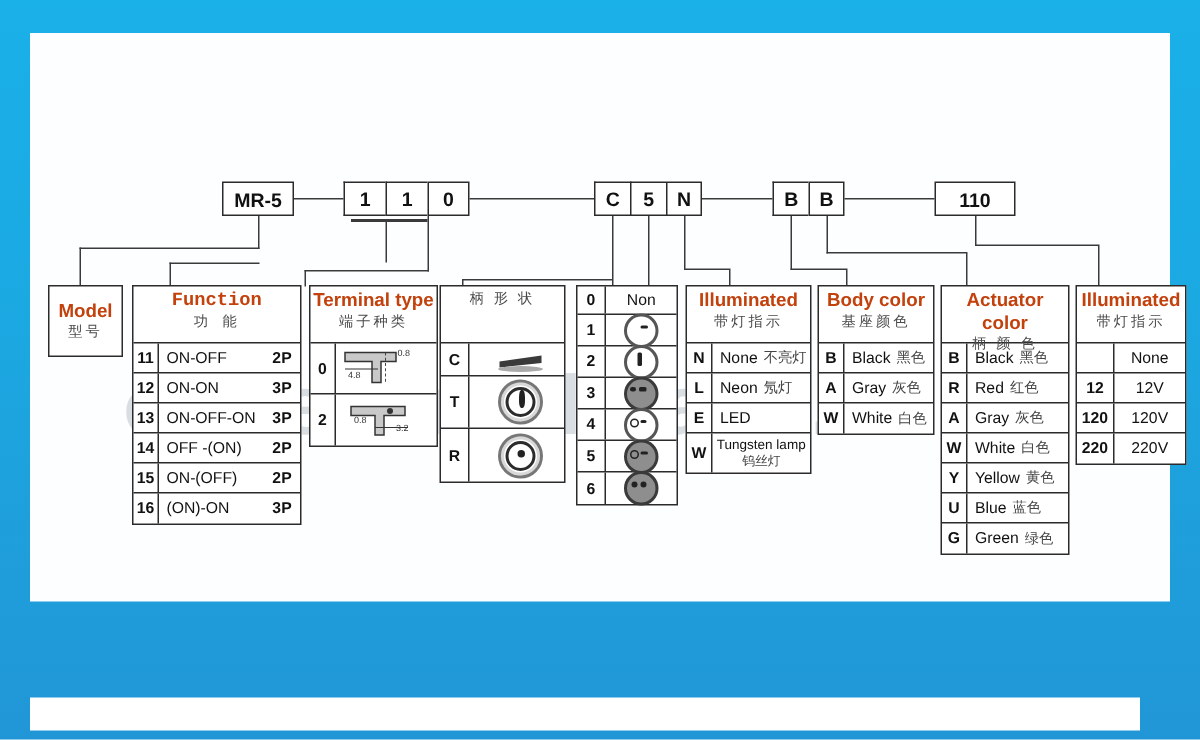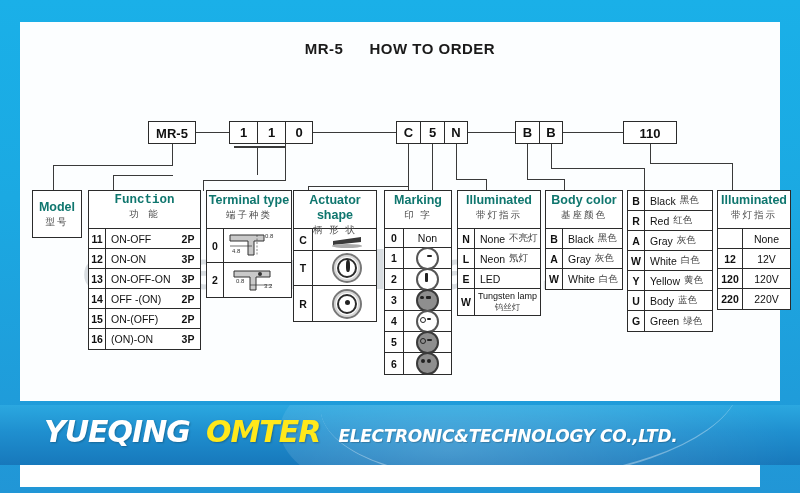--- a/index.html
+++ b/index.html
@@ -59,21 +59,21 @@
     position:absolute;
     border:1.4px solid #2b2b2b;
     background:#fff;
     box-sizing:border-box;
   }
   .spec .hd{
     border-bottom:1.4px solid #2b2b2b;
     text-align:center;padding:2px 0 2px;
     box-sizing:border-box;
   }
-  .spec .hd .en{font-size:12.5px;font-weight:bold;color:#0f766e;display:block;line-height:15px;}
+  .spec .hd .en{font-size:12.5px;font-weight:bold;color:#c2410c;display:block;line-height:15px;}
   .spec .hd .cn{font-size:9.5px;color:#4a4a4a;display:block;line-height:13px;letter-spacing:2px;}
   .spec .row{
     display:flex;align-items:stretch;
     border-bottom:1.2px solid #2b2b2b;
     box-sizing:border-box;
   }
   .spec .row:last-child{border-bottom:0;}
   .spec .c-code{
     border-right:1.2px solid #2b2b2b;
     text-align:center;font-size:10.5px;font-weight:bold;color:#111;
@@ -159,23 +159,20 @@
     position:absolute;left:20px;top:465px;width:740px;height:22px;background:#ffffff;
   }
 </style>
 </head>
 <body>
 
 <div id="frame">
 
   <div id="sheet">
 
-    <div class="title-en">
-      <span>MR-5</span><span class="sp"></span><span>HOW  TO  ORDER</span>
-    </div>
 
     <div class="codebox" id="cb-model" style="left:128px;top:99px;width:48px;">MR-5</div>
 
     <div class="codegrp" id="cg-1" style="left:209px;top:99px;">
       <div class="cell" style="width:28px;">1</div>
       <div class="cell" style="width:28px;">1</div>
       <div class="cell" style="width:28px;">0</div>
     </div>
     <div class="underscore" style="left:214px;top:124px;width:51px;"></div>
 
@@ -303,21 +300,20 @@
             <line x1="26" y1="22" x2="48" y2="22" stroke="#333" stroke-width=".7"></line>
           </svg>
           <span class="dimtxt" style="left:40px;top:20px;">3.2</span>
           <span class="dimtxt" style="left:12px;top:15px;">0.8</span>
         </div>
       </div>
     </div>
 
     <div class="spec" id="tbl-actshape" style="left:273px;top:168px;width:84px;">
       <div class="hd" style="height:38px;">
-        <span class="en">Actuator shape</span>
         <span class="cn">柄 形 状</span>
       </div>
       <div class="row" style="height:22px;">
         <div class="c-code" style="width:19px;">C</div>
         <div class="c-desc" style="justify-content:center;">
           <svg width="40" height="18" viewBox="0 0 40 18">
             <path d="M6 10 L34 6 L34 11 L6 14 Z" fill="#3a3a3a"></path>
             <ellipse cx="20" cy="15" rx="15" ry="2" fill="#aaa"></ellipse>
           </svg>
         </div>
@@ -336,24 +332,20 @@
         <div class="c-desc" style="justify-content:center;">
           <div class="acico">
             <div class="inner"></div>
             <div class="pin" style="left:11px;top:9px;width:5px;height:5px;border-radius:50%;"></div>
           </div>
         </div>
       </div>
     </div>
 
     <div class="spec" id="tbl-marking" style="left:364px;top:168px;width:68px;">
-      <div class="hd" style="height:38px;">
-        <span class="en">Marking</span>
-        <span class="cn">印  字</span>
-      </div>
       <div class="row" style="height:19px;">
         <div class="c-code" style="width:19px;">0</div>
         <div class="c-desc" style="justify-content:center;padding-left:0;">Non</div>
       </div>
       <div class="row" style="height:21px;">
         <div class="c-code" style="width:19px;">1</div>
         <div class="c-desc" style="justify-content:center;padding-left:0;">
           <div class="mkico mk-ring">
             <div class="mk-bar" style="left:9px;top:6px;width:5px;height:2.5px;border-radius:1px;"></div>
           </div>
@@ -462,20 +454,24 @@
       <div class="row" style="height:20px;">
         <div class="c-code" style="width:17px;">W</div>
         <div class="c-desc">
           <span>White</span>
           <span class="cn">白色</span>
         </div>
       </div>
     </div>
 
     <div class="spec" id="tbl-actcolor" style="left:607px;top:168px;width:86px;">
+      <div class="hd" style="height:38px;">
+        <span class="en">Actuator color</span>
+        <span class="cn">柄 颜 色</span>
+      </div>
       <div class="row" style="height:20px;">
         <div class="c-code" style="width:17px;">B</div>
         <div class="c-desc">
           <span>Black</span>
           <span class="cn">黑色</span>
         </div>
       </div>
       <div class="row" style="height:20px;">
         <div class="c-code" style="width:17px;">R</div>
         <div class="c-desc">
@@ -500,21 +496,21 @@
       <div class="row" style="height:20px;">
         <div class="c-code" style="width:17px;">Y</div>
         <div class="c-desc">
           <span>Yellow</span>
           <span class="cn">黄色</span>
         </div>
       </div>
       <div class="row" style="height:20px;">
         <div class="c-code" style="width:17px;">U</div>
         <div class="c-desc">
-          <span>Body</span>
+          <span>Blue</span>
           <span class="cn">蓝色</span>
         </div>
       </div>
       <div class="row" style="height:20px;">
         <div class="c-code" style="width:17px;">G</div>
         <div class="c-desc">
           <span>Green</span>
           <span class="cn">绿色</span>
         </div>
       </div>
@@ -538,25 +534,16 @@
         <div class="c-desc" style="justify-content:center;padding-left:0;">120V</div>
       </div>
       <div class="row" style="height:20px;">
         <div class="c-code" style="width:25px;">220</div>
         <div class="c-desc" style="justify-content:center;padding-left:0;">220V</div>
       </div>
     </div>
 
   </div>
 
-  <div id="banner">
-    <div class="swoosh"></div>
-    <div class="swoosh2"></div>
-    <div class="logo-wrap">
-      <span class="lg1">YUEQING</span>
-      <span class="lg2">OMTER</span>
-      <span class="lg3">ELECTRONIC&amp;TECHNOLOGY  CO.,LTD.</span>
-    </div>
-  </div>
 
   <div id="bottomwhite"></div>
 
 </div>
 
 </body></html>

